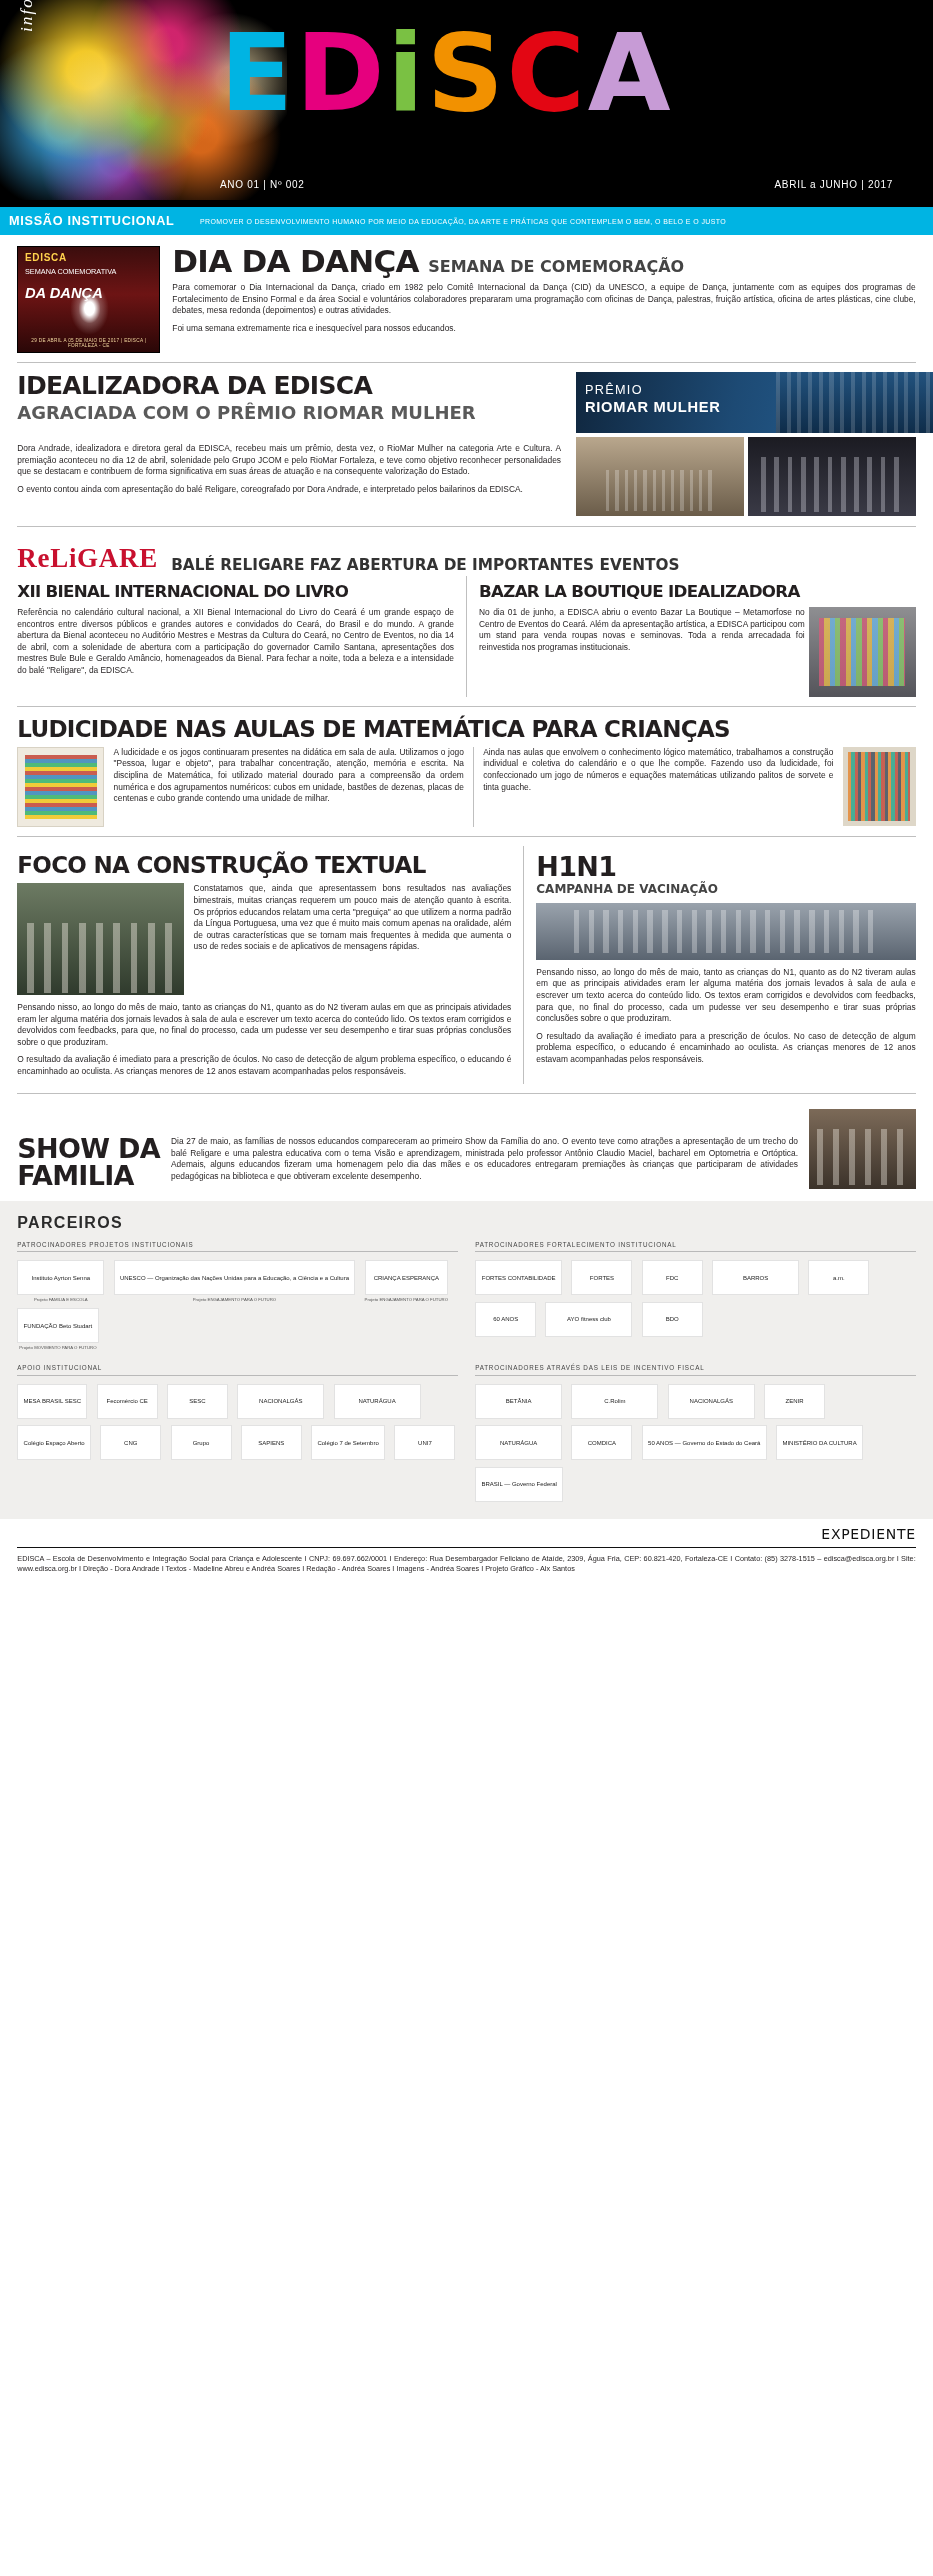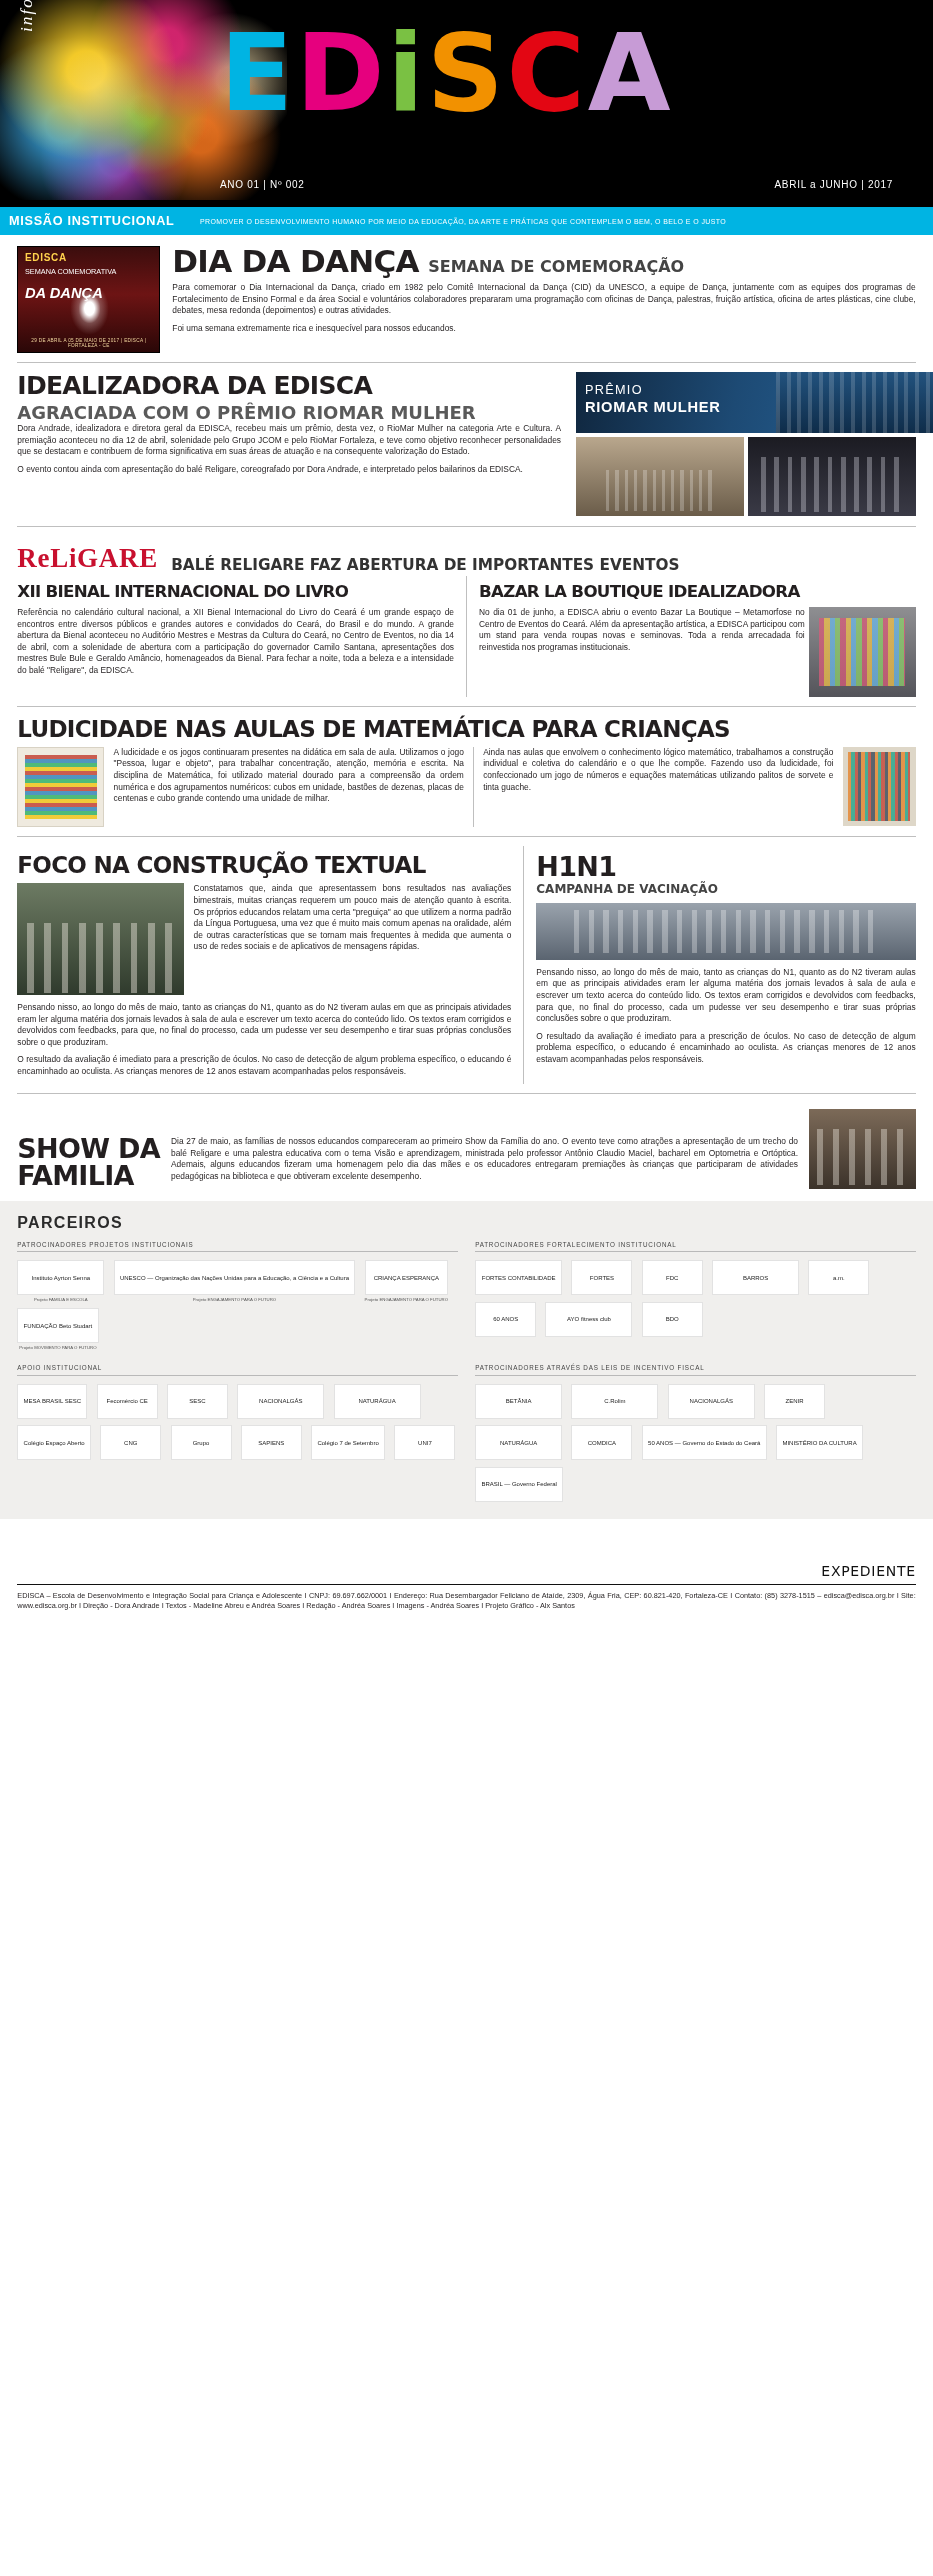--- a/index.html
+++ b/index.html
@@ -104,21 +104,21 @@
   }
   .poster .pfoot{ position:absolute; left:0; right:0; bottom:4px; text-align:center; color:#f3d9a0; font-size:4.7px; letter-spacing:0.3px;}
   .danca-title { display:flex; align-items:baseline; gap:9.3px; margin-bottom:5.3px; }
   .danca-title .t1 { font-size:31px; line-height:31px; }
   .danca-title .t2 { font-size:16px; color:#444; letter-spacing:0; }
 
   
   .sec-ideal { display:flex; gap:14.7px; padding:0 17.3px; }
   .ideal-left { flex:1 1 auto; }
   .ideal-h1 { font-size:25px; line-height:27px; margin-bottom:4px; }
-  .ideal-h2 { font-size:18px; line-height:20px; color:#5a5a5a; letter-spacing:0; margin-bottom:0; }
+  .ideal-h2 { font-size:18px; line-height:20px; color:#5a5a5a; letter-spacing:0; margin-bottom:20px; }
   .photos-right { width:340px; flex:0 0 340px; }
   .ph { background:#5b5f66; position:relative; overflow:hidden; }
 
   .prem-top {
     height:61px; width:400px;
     background:linear-gradient(100deg,#10273f 0%,#1d4a74 40%,#2a6ea8 100%);
     position:relative; overflow:hidden; margin-bottom:4px;
   }
   .prem-top .pt1{ position:absolute; left:9.3px; top:10.7px; color:#fff; font-size:12.7px; letter-spacing:1.3px; }
   .prem-top .pt2{ position:absolute; left:9.3px; top:27px; color:#fff; font-size:14.7px; font-weight:bold; letter-spacing:0.7px; }
@@ -214,21 +214,21 @@
     background:#fff; border:0.7px solid #e2e2e2;
     min-width:61px; height:35px; padding:2.7px 5.3px;
     display:flex; align-items:center; justify-content:center;
     text-align:center; font-size:6px; line-height:1.1; color:#222;
   }
   .logo-box.w1 { min-width:87px; }
   .logo-cap { font-size:4.3px; color:#555; text-align:center; margin-top:1.3px;}
   .logo-item { display:flex; flex-direction:column; }
 
   
-  .exped-bar { text-align:right; padding:6.7px 17.3px 2.7px 17.3px;margin-top:37px; }
+  .exped-bar { text-align:right; padding:6.7px 17.3px 2.7px 17.3px; }
   .exped-bar .t { font-size:14px; letter-spacing:0.7px; color:#111; font-family:"DejaVu Sans", sans-serif;}
   .exped-rule { border-top:1.3px solid #111; margin:2.7px 17.3px 5.3px 17.3px;}
   .exped-text { padding:0 17.3px 12px 17.3px; font-size:7.3px; line-height:1.45; text-align:justify; }
 </style>
 </head>
 <body>
 
 <div class="page">
 
   <div class="masthead">

